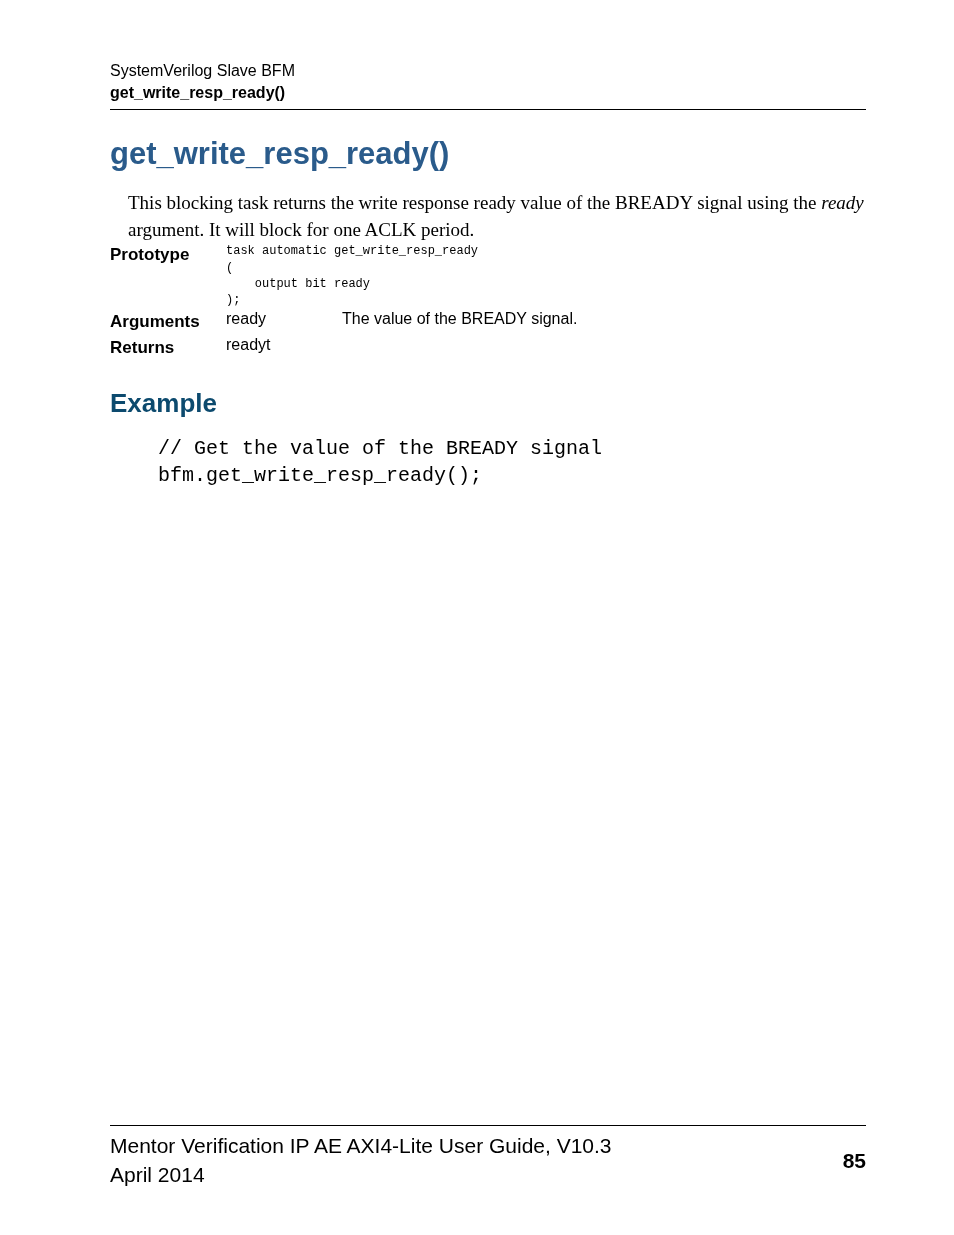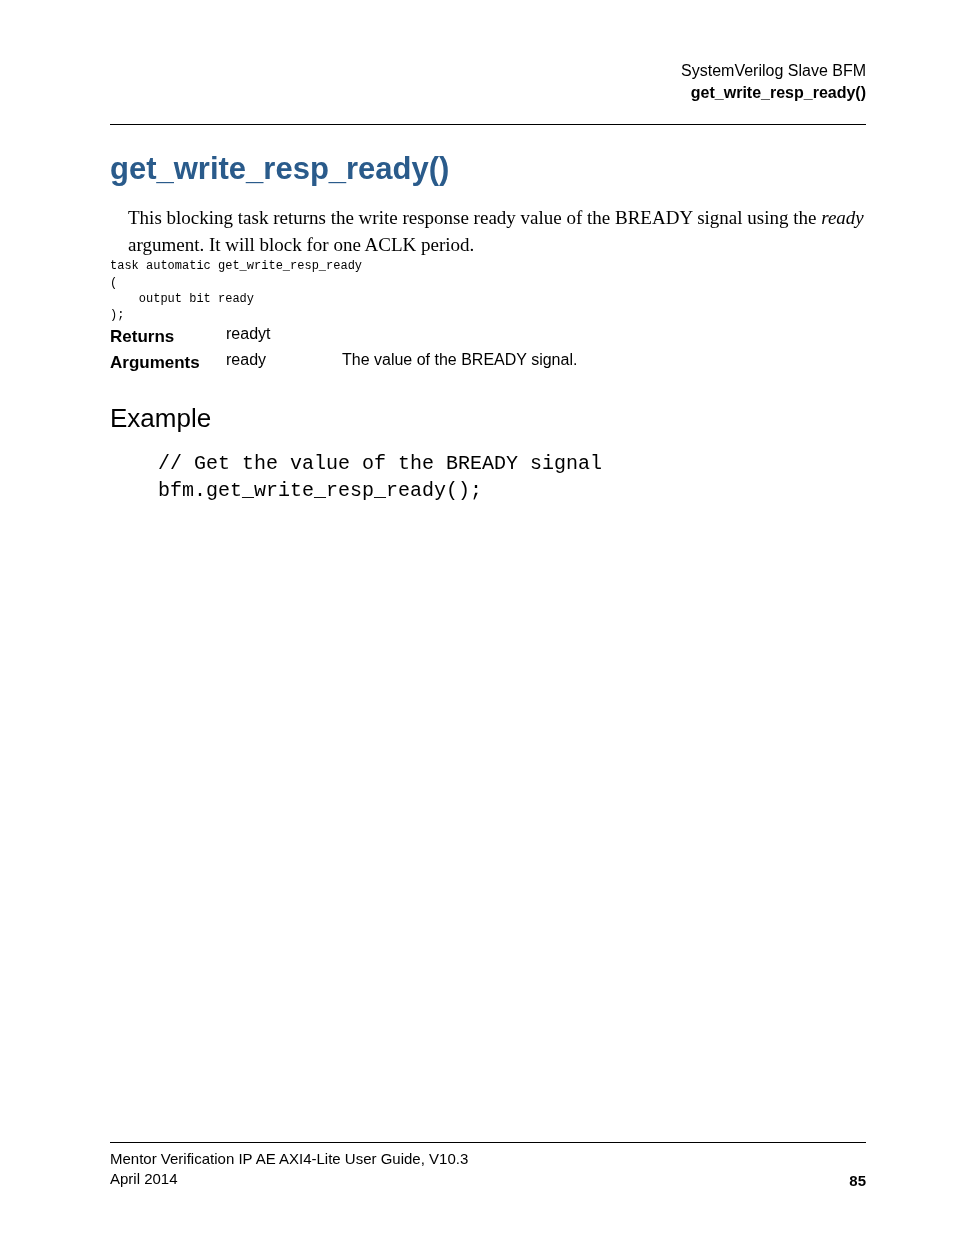--- a/index.html
+++ b/index.html
@@ -12,24 +12,23 @@
       height: 1235px;
       background: #fff;
       font-family: Arial, Helvetica, sans-serif;
       color: #000;
       position: relative;
     }
     .page {
       padding: 60px 88px 0 110px;
     }
     .header-section {
-      text-align: right;
       font-size: 16px;
       line-height: 1.35;
-      margin-bottom: 21px;
+      margin-bottom: 6px;
     }
     .header-line1 {
       font-weight: normal;
     }
     .header-line2 {
       font-weight: bold;
     }
     .header-rule {
       border: none;
       border-top: 1.5px solid #000;
@@ -79,23 +78,23 @@
       width: 116px;
       flex-shrink: 0;
     }
     .arg-desc {
       font-size: 16px;
     }
     .returns-val {
       font-size: 16px;
     }
     .section-heading {
-      color: #000000;
+      color: #0c4a6e;
       font-size: 26px;
-      font-weight: normal;
+      font-weight: bold;
       margin-top: 28px;
       margin-bottom: 16px;
     }
     .example-code {
       font-family: "Courier New", Courier, monospace;
       font-size: 20px;
       line-height: 1.35;
       white-space: pre;
       margin-left: 48px;
     }
@@ -106,22 +105,22 @@
       right: 88px;
     }
     .footer-rule {
       border: none;
       border-top: 1.5px solid #000;
       margin-bottom: 6px;
     }
     .footer-row {
       display: flex;
       justify-content: space-between;
-      align-items: flex-end;
-      font-size: 15px;
+      align-items: center;
+      font-size: 21px;
     }
     .footer-left {
       line-height: 1.35;
     }
     .footer-right {
       font-weight: bold;
     }
   </style>
 </head>
 <body>
@@ -133,40 +132,41 @@
   </div>
   <hr class="header-rule">
 
   <h1 class="page-title">get_write_resp_ready()</h1>
 
   <p class="description">
     <span>This blocking task returns the write response ready value of the BREADY signal using the </span><span class="italic">ready</span><span> argument. It will block for one ACLK period.</span>
   </p>
 
   <div class="def-row">
+    <div class="def-label">Prototype</div>
     <div class="def-content">
       <div class="code-block">task automatic get_write_resp_ready
 (
     output bit ready
 );</div>
     </div>
   </div>
 
   <div class="def-row">
-    <div class="def-label">Returns</div>
-    <div class="def-content">
-      <div class="returns-val">readyt</div>
+    <div class="def-label">Arguments</div>
+    <div class="def-content args-row">
+      <div class="arg-name">ready</div>
+      <div class="arg-desc">The value of the BREADY signal.</div>
     </div>
   </div>
 
   <div class="def-row">
-    <div class="def-label">Arguments</div>
-    <div class="def-content args-row">
-      <div class="arg-name">ready</div>
-      <div class="arg-desc">The value of the BREADY signal.</div>
+    <div class="def-label">Returns</div>
+    <div class="def-content">
+      <div class="returns-val">readyt</div>
     </div>
   </div>
 
   <h2 class="section-heading">Example</h2>
 
   <div class="example-code">// Get the value of the BREADY signal
 bfm.get_write_resp_ready();</div>
 </div>
 
 <div class="footer">

